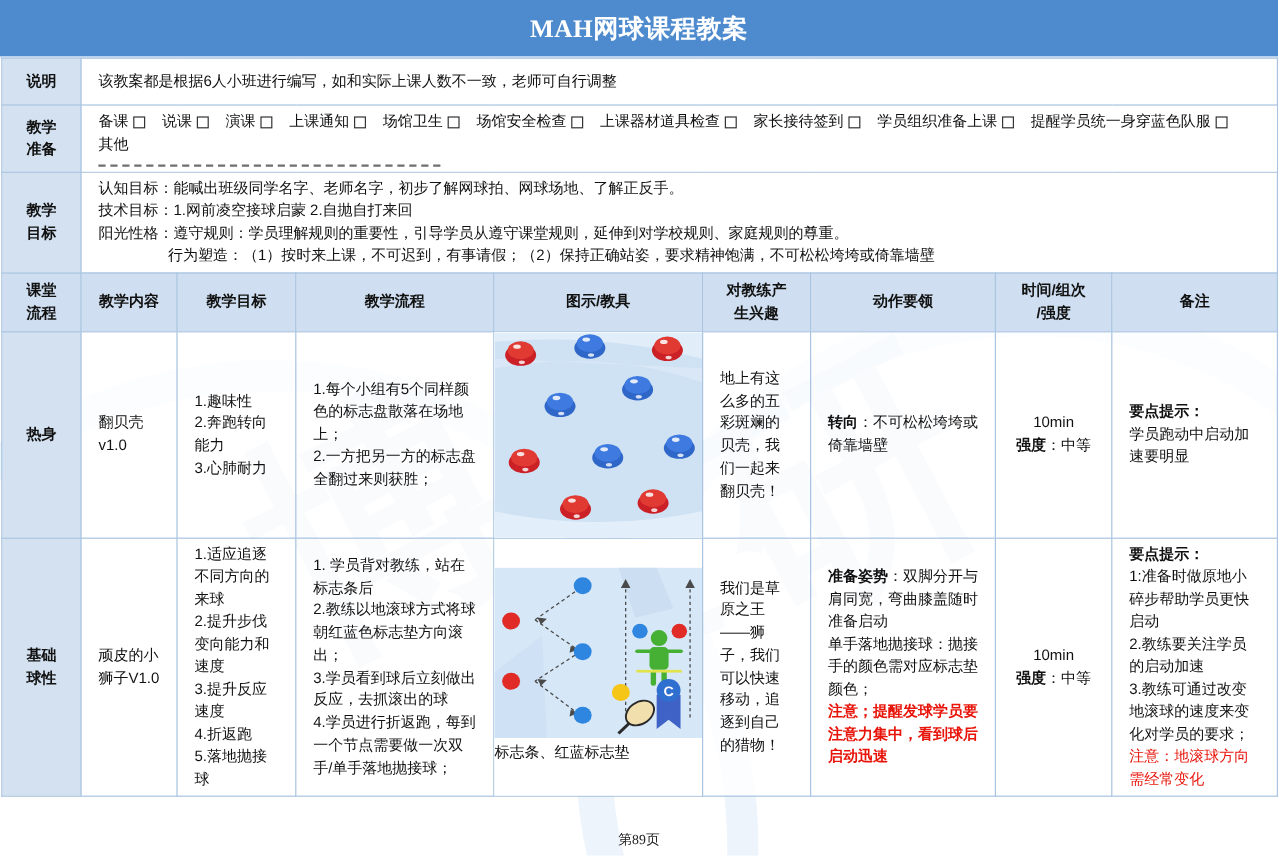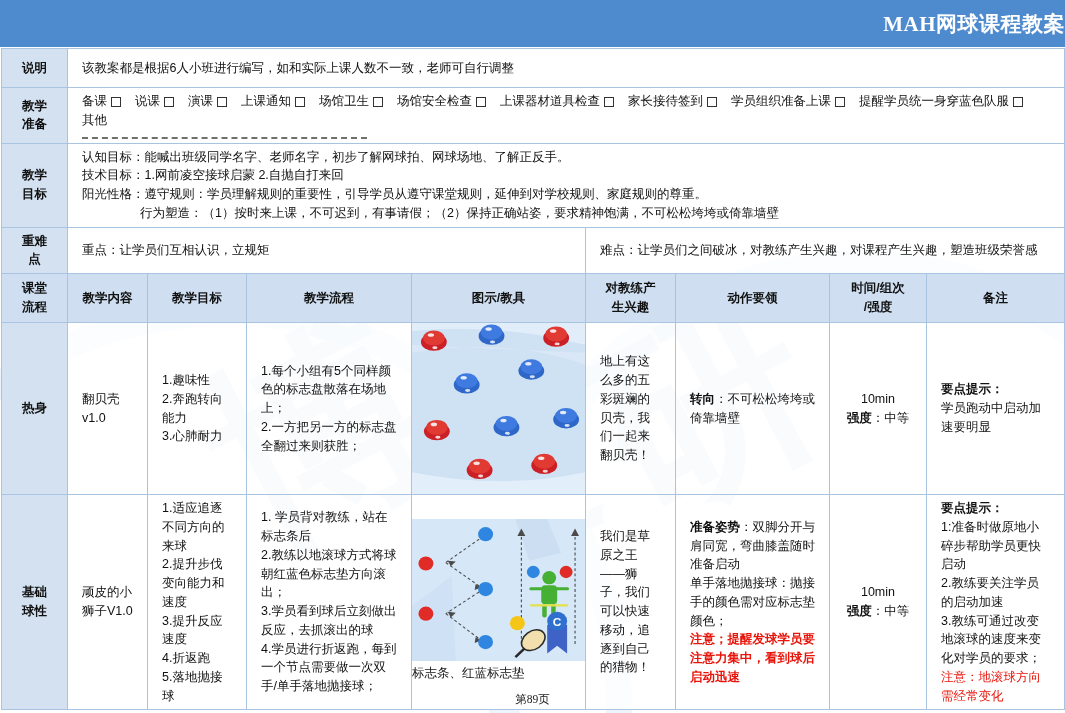--- a/index.html
+++ b/index.html
@@ -31,21 +31,21 @@
     position:absolute;
     border-radius:50%;
     border:26px solid #eaf2fa;
     opacity:.85;
   }
 
   
   .title-bar{
     position:relative;z-index:2;
     height:47px; background:#4e8bce;
-    display:flex;align-items:center;justify-content:flex-end;
+    display:flex;align-items:center;justify-content:center;
     border-bottom:1px solid #ffffff;
   }
   .title-bar .t{
     color:#ffffff;font-weight:700;font-size:21px;letter-spacing:.5px;
     font-family:"Liberation Serif","DejaVu Serif",serif;
   }
   .subtitle-bar{
     position:relative;z-index:2;
     height:38px;background:#ffffff;
     border-bottom:1px solid #7ba7d7;
@@ -183,25 +183,20 @@
       <td colspan="8" class="body-cell goals">
         <div id="goals-lines">
               <div>认知目标：能喊出班级同学名字、老师名字，初步了解网球拍、网球场地、了解正反手。</div>
               <div>技术目标：1.网前凌空接球启蒙 2.自抛自打来回</div>
               <div>阳光性格：遵守规则：学员理解规则的重要性，引导学员从遵守课堂规则，延伸到对学校规则、家庭规则的尊重。</div>
             </div>
         <span class="ind">行为塑造：（1）按时来上课，不可迟到，有事请假；（2）保持正确站姿，要求精神饱满，不可松松垮垮或倚靠墙壁</span>
       </td>
     </tr>
 
-    <tr>
-      <td class="lbl">重难点</td>
-      <td colspan="4" class="body-cell" style="height:30px;">重点：让学员们互相认识，立规矩</td>
-      <td colspan="4" class="body-cell">难点：让学员们之间破冰，对教练产生兴趣，对课程产生兴趣，塑造班级荣誉感</td>
-    </tr>
 
     <tr class="hdr">
       <td>课堂流程</td>
       <td>教学内容</td>
       <td>教学目标</td>
       <td>教学流程</td>
       <td>图示/教具</td>
       <td>对教练产生兴趣</td>
       <td>动作要领</td>
       <td>

